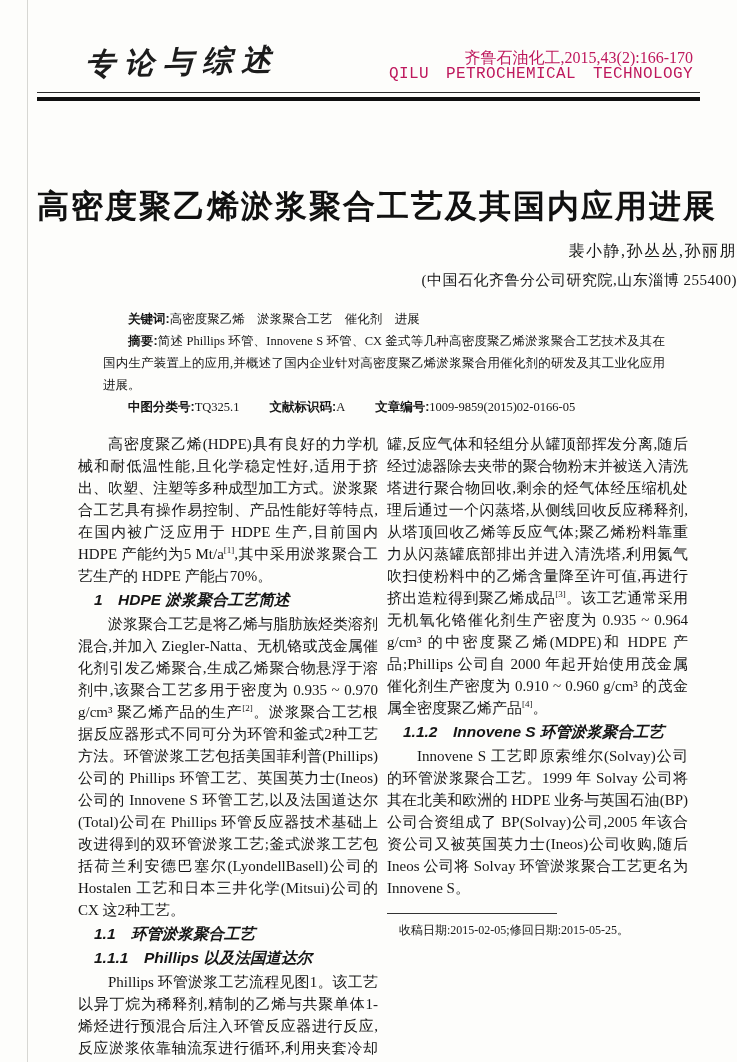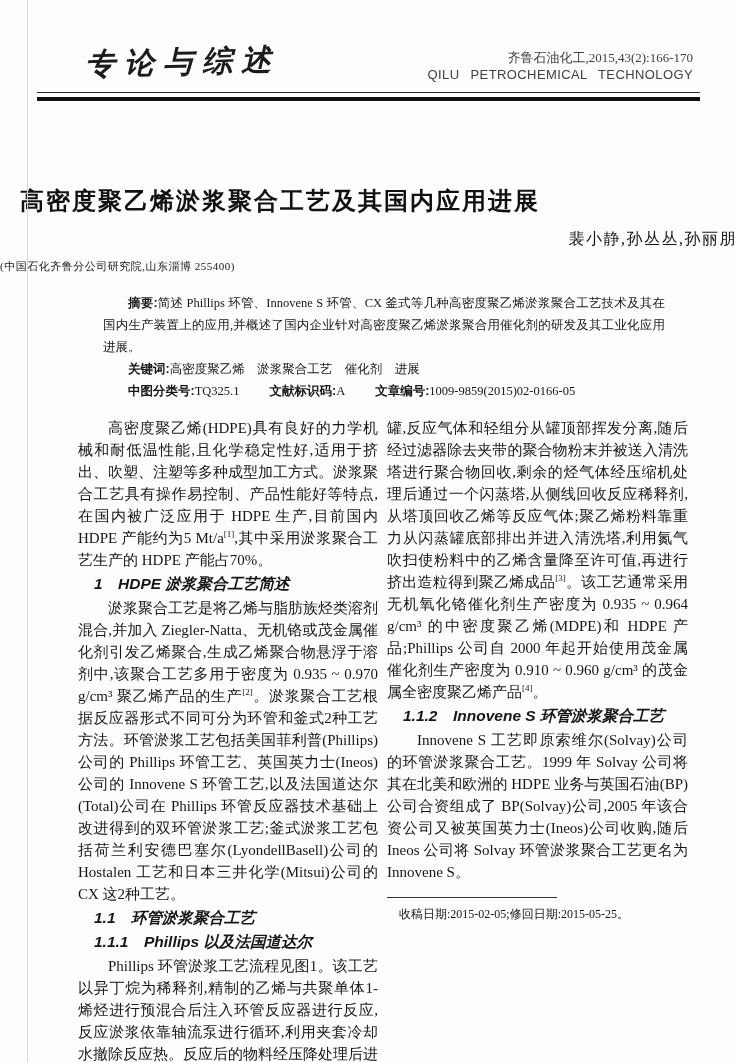--- a/index.html
+++ b/index.html
@@ -13,33 +13,33 @@
   
   .header {
     display:flex; justify-content:space-between; align-items:flex-end;
     padding:42px 44px 8px 85px;
   }
   .section-label {
     font-family:"DejaVu Serif",serif; font-style:italic; font-weight:700;
     font-size:30px; letter-spacing:9px; transform:rotate(-1.5deg);
     color:#1c1c1c;
   }
-  .journal-info { text-align:right; font-size:13px; line-height:17px; color:#404040; }
-  .journal-info .en { font-family:Liberation Sans, sans-serif; word-spacing:7px; letter-spacing:.4px; }
+  .journal-info { text-align:right; font-size:16px; line-height:17px; color:#be185d; }
+  .journal-info .en { font-family:Liberation Mono, monospace; word-spacing:7px; letter-spacing:.4px; }
   .rule-thin  { margin:1px 37px 0; border-top:1.5px solid #2b2b2b; }
   .rule-thick { margin:4px 37px 0; border-top:4.5px solid #101010; }
 
   
   .title {
-    margin:84px 20px 0; text-align:left;
+    margin:84px 20px 0; text-align:right;
     font-family:"Liberation Sans","DejaVu Sans",sans-serif;
-    font-weight:700; font-size:24px; letter-spacing:2px; color:#111;
+    font-weight:700; font-size:32px; letter-spacing:2px; color:#111;
   }
   .authors { margin-top:12px; text-align:right; font-size:16px; letter-spacing:1.5px; }
-  .affiliation { margin-top:9px; text-align:left; font-size:11px; letter-spacing:.5px; }
+  .affiliation { margin-top:9px; text-align:right; font-size:15px; letter-spacing:.5px; }
 
   
   .meta { margin:18px 72px 0 103px; font-size:12.5px; line-height:22px; }
   .meta p { margin:0; text-indent:2em; text-align:justify; }
   .meta b { font-family:"Liberation Sans","DejaVu Sans",sans-serif; font-weight:700; }
   .meta .gap { display:inline-block; width:2.4em; }
 
   
   .columns { display:flex; margin-top:15px; padding-left:78px; gap:9px; }
   .col { width:300px; font-size:15px; line-height:22px; text-align:justify; }
@@ -71,22 +71,22 @@
     </div>
   </div>
   <div class="rule-thin"></div>
   <div class="rule-thick"></div>
 
   <h1 class="title">高密度聚乙烯淤浆聚合工艺及其国内应用进展</h1>
   <div class="authors">裴小静,孙丛丛,孙丽朋</div>
   <div class="affiliation">(中国石化齐鲁分公司研究院,山东淄博 255400)</div>
 
   <div class="meta">
+    <p><b>关键词:</b><span>高密度聚乙烯　淤浆聚合工艺　催化剂　进展</span></p>
     <p><b>摘要:</b><span>简述 Phillips 环管、Innovene S 环管、CX 釜式等几种高密度聚乙烯淤浆聚合工艺技术及其在国内生产装置上的应用,并概述了国内企业针对高密度聚乙烯淤浆聚合用催化剂的研发及其工业化应用进展。</span></p>
-    <p><b>关键词:</b><span>高密度聚乙烯　淤浆聚合工艺　催化剂　进展</span></p>
     <p><b>中图分类号:</b><span>TQ325.1</span><span class="gap"></span><b>文献标识码:</b><span>A</span><span class="gap"></span><b>文章编号:</b><span>1009-9859(2015)02-0166-05</span></p>
   </div>
 
   <div class="columns">
 
     <div class="col col-left">
       <p class="indent">高密度聚乙烯(HDPE)具有良好的力学机械和耐低温性能,且化学稳定性好,适用于挤出、吹塑、注塑等多种成型加工方式。淤浆聚合工艺具有操作易控制、产品性能好等特点,在国内被广泛应用于 HDPE 生产,目前国内 HDPE 产能约为5 Mt/a<sup class="ref">[1]</sup>,其中采用淤浆聚合工艺生产的 HDPE 产能占70%。</p>
       <h2>1　HDPE 淤浆聚合工艺简述</h2>
       <p class="indent">淤浆聚合工艺是将乙烯与脂肪族烃类溶剂混合,并加入 Ziegler-Natta、无机铬或茂金属催化剂引发乙烯聚合,生成乙烯聚合物悬浮于溶剂中,该聚合工艺多用于密度为 0.935 ~ 0.970 g/cm³ 聚乙烯产品的生产<sup class="ref">[2]</sup>。淤浆聚合工艺根据反应器形式不同可分为环管和釜式2种工艺方法。环管淤浆工艺包括美国菲利普(Phillips)公司的 Phillips 环管工艺、英国英力士(Ineos)公司的 Innovene S 环管工艺,以及法国道达尔(Total)公司在 Phillips 环管反应器技术基础上改进得到的双环管淤浆工艺;釜式淤浆工艺包括荷兰利安德巴塞尔(LyondellBasell)公司的 Hostalen 工艺和日本三井化学(Mitsui)公司的 CX 这2种工艺。</p>
       <h3>1.1　环管淤浆聚合工艺</h3>

